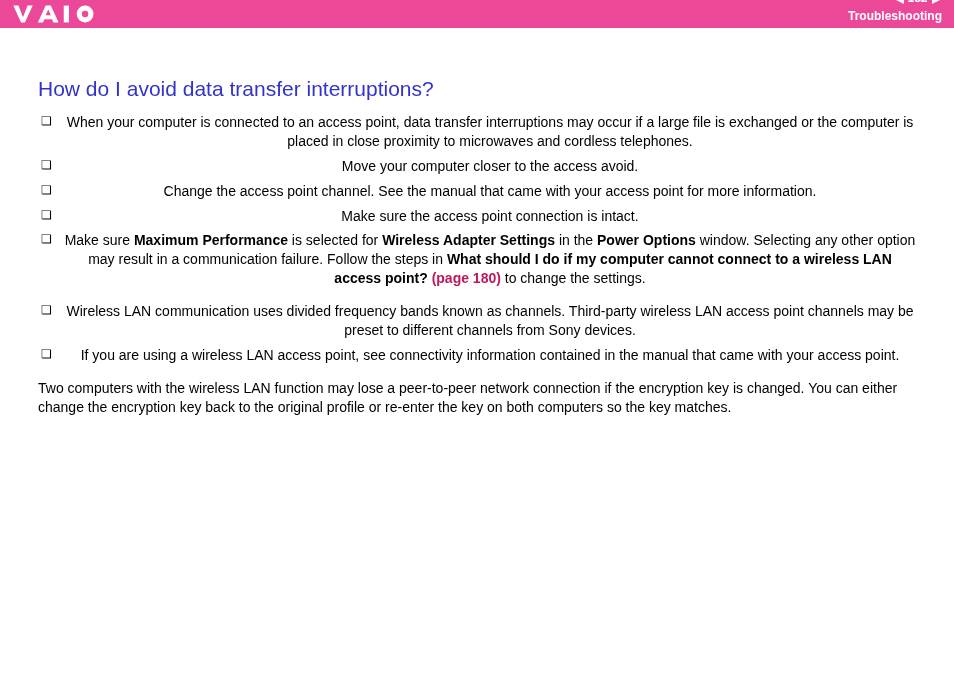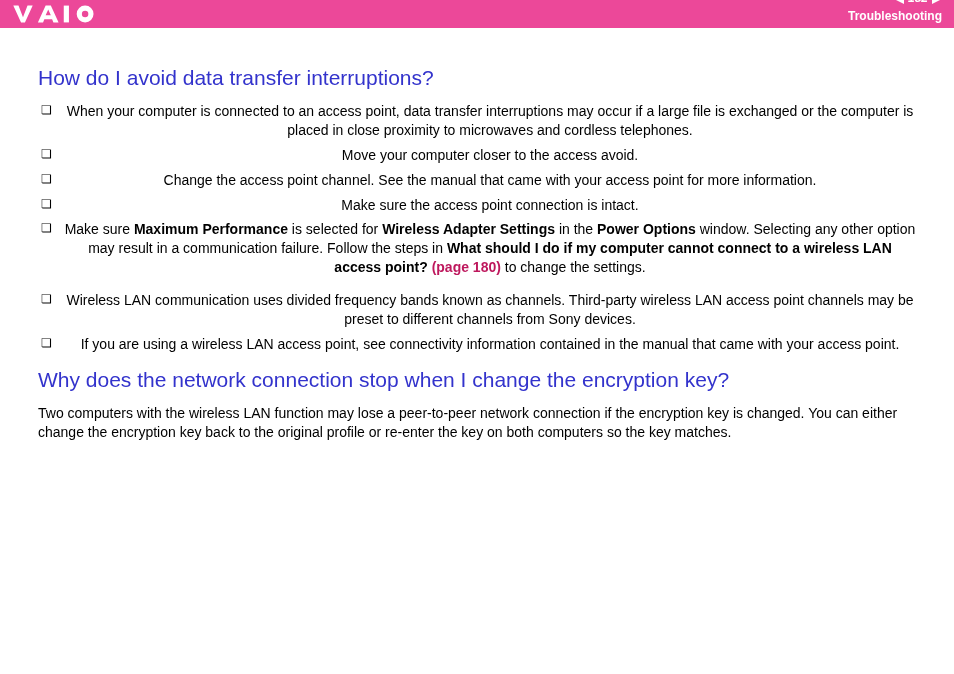--- a/index.html
+++ b/index.html
@@ -54,21 +54,21 @@
   .content {
     padding: 32px 38px 20px 38px;
   }
   h2 {
     color: #3333cc;
     font-weight: normal;
     font-size: 21px;
     margin-bottom: 12px;
     margin-top: 10px;
   }
-  h2:first-child { margin-top: 6px; }
+  h2:first-child { margin-top: 17px; }
   ul.bullets {
     list-style: none;
     margin-bottom: 14px;
   }
   ul.bullets li {
     position: relative;
     padding-left: 26px;
     margin-bottom: 6px;
     line-height: 1.35;
     text-align: center;
@@ -118,16 +118,15 @@
     <li>
       <span>Make sure </span><span class="b">Maximum Performance</span><span> is selected for </span><span class="b">Wireless Adapter Settings</span><span> in the </span><span class="b">Power Options</span><span> window. Selecting any other option may result in a communication failure. Follow the steps in </span><span class="b">What should I do if my computer cannot connect to a wireless LAN access point? </span><span class="link">(page 180)</span><span> to change the settings.</span>
     </li>
   </ul>
 
   <ul class="bullets">
     <li><span>Wireless LAN communication uses divided frequency bands known as channels. Third-party wireless LAN access point channels may be preset to different channels from Sony devices.</span></li>
     <li><span>If you are using a wireless LAN access point, see connectivity information contained in the manual that came with your access point.</span></li>
   </ul>
 
-  <h2>Why does the network connection stop when I change the encryption key?</h2>
   <p class="para">Two computers with the wireless LAN function may lose a peer-to-peer network connection if the encryption key is changed. You can either change the encryption key back to the original profile or re-enter the key on both computers so the key matches.</p>
 
 </div>
 
 </body></html>

